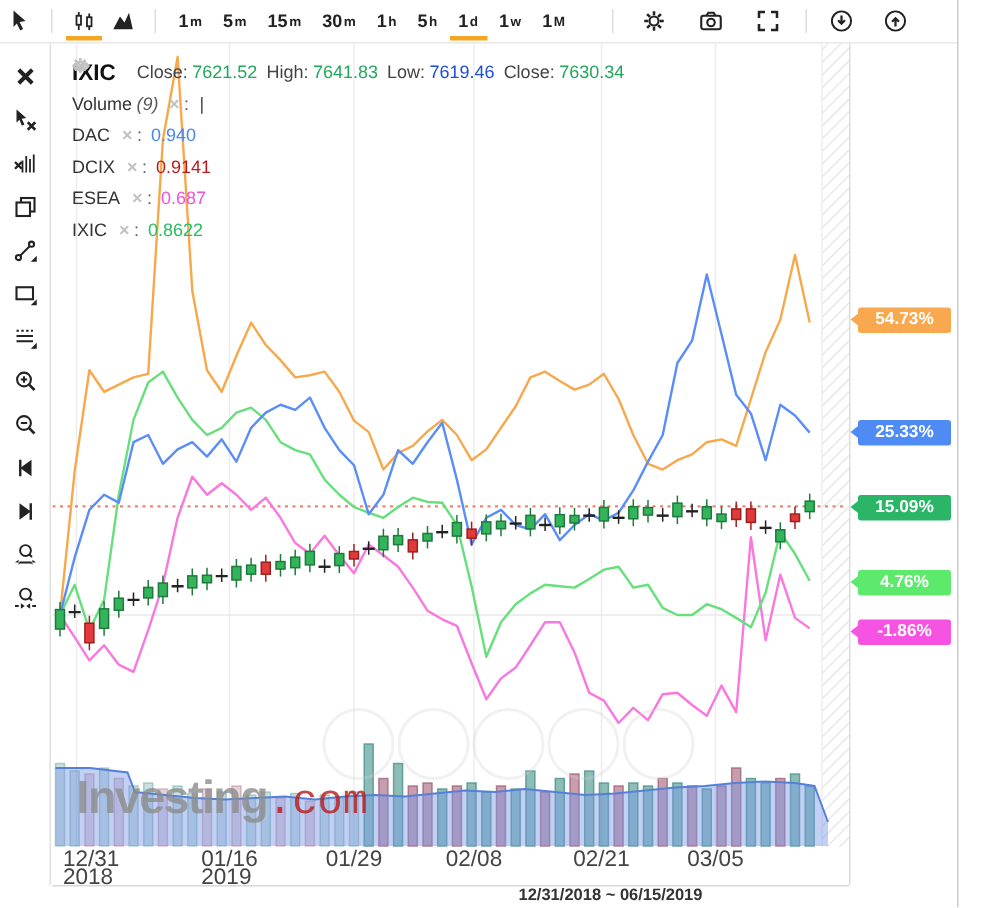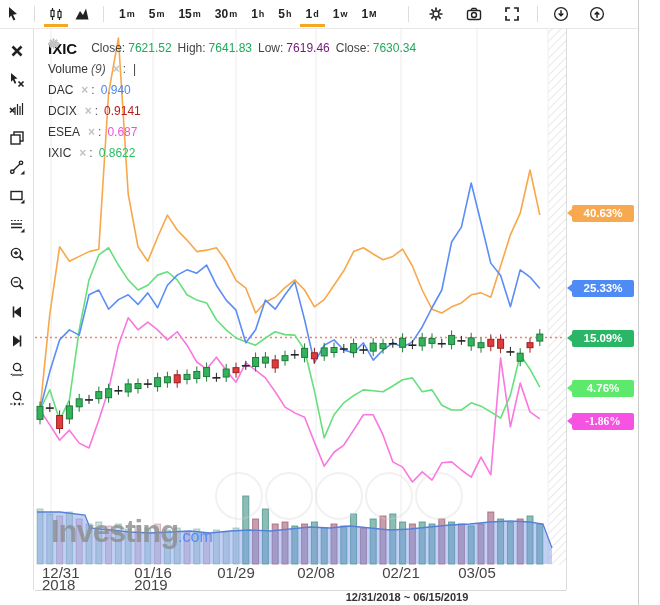--- a/index.html
+++ b/index.html
@@ -34,21 +34,21 @@
   .lg-paren{font-style:italic;color:#555;margin-right:2px;}
   .lg-ic{display:inline-flex;margin:0 1px;pointer-events:auto;cursor:pointer;opacity:.85;}
   .lg-x{color:#c2c2c2;font-weight:bold;font-size:12px;margin:0 1px;pointer-events:auto;cursor:pointer;}
   .lg-colon{color:#555;margin:0 3px 0 2px;}
   .lg-lab{color:#444;margin-left:6px;}
   .lg-val{margin-left:3px;}
   .lg-tail{color:#444;margin-left:4px;}
   
   #watermark{position:absolute;left:16px;top:486px;z-index:5;opacity:.8;pointer-events:none;
              font-weight:bold;color:#8d8d8d;font-size:31px;letter-spacing:-1px;}
-  #watermark .wm2{color:#3b82f6;font-weight:normal;font-size:16px;letter-spacing:0;}
+  #watermark .wm2{color:#b91c1c;font-weight:normal;font-size:28px;letter-spacing:0;font-family:Liberation Mono, monospace;}
   .wm-circle{position:absolute;top:472px;width:44px;height:44px;border:2px solid #cfcfcf;
              border-radius:50%;opacity:.3;z-index:4;pointer-events:none;}
   
   #yaxis{position:absolute;left:566px;top:28px;width:72px;height:562px;background:#fff;
          border-left:1px solid #dcdcdc;z-index:20;}
   .ptag{position:absolute;left:5px;width:62px;height:17px;border-radius:2px;
         color:#fff;font-size:11.5px;font-weight:bold;text-align:center;line-height:17px;
         background:var(--c);}
   .ptag::before{content:"";position:absolute;left:-5px;top:4px;
         border-top:4.5px solid transparent;border-bottom:4.5px solid transparent;
@@ -416,21 +416,21 @@
             <svg width="12" height="12" viewBox="0 0 12 12">
               <path d="M1 6c2.2-3.4 7.8-3.4 10 0-2.2 3.4-7.8 3.4-10 0z" fill="none" stroke="#c2c2c2" stroke-width="1.1"></path>
               <circle cx="6" cy="6" r="1.4" fill="#c2c2c2"></circle>
             </svg>
           </span><span class="lg-ic">
             <svg width="11" height="11" viewBox="0 0 16 16">
               <circle cx="8" cy="8" r="3" fill="none" stroke="#c2c2c2" stroke-width="1.8"></circle>
               <path d="M8 1v3M8 12v3M1 8h3M12 8h3M3 3l2.1 2.1M10.9 10.9L13 13M13 3l-2.1 2.1M5.1 10.9L3 13" stroke="#c2c2c2" stroke-width="1.9"></path>
             </svg>
           </span></span>
-      <span id="ohlc"><span class="lg-lab">Close:</span><span class="lg-val" style="color:#21A85C">7621.52</span><span class="lg-lab">High:</span><span class="lg-val" style="color:#21A85C">7641.83</span><span class="lg-lab">Low:</span><span class="lg-val" style="color:#701a75">7619.46</span><span class="lg-lab">Close:</span><span class="lg-val" style="color:#21A85C">7630.34</span></span>
+      <span id="ohlc"><span class="lg-lab">Close:</span><span class="lg-val" style="color:#21A85C">7621.52</span><span class="lg-lab">High:</span><span class="lg-val" style="color:#21A85C">7641.83</span><span class="lg-lab">Low:</span><span class="lg-val" style="color:#1d4ed8">7619.46</span><span class="lg-lab">Close:</span><span class="lg-val" style="color:#21A85C">7630.34</span></span>
     </div>
     <div id="lgrows">
         <div class="lg-row">
           <span class="lg-name">Volume</span>
           <span class="lg-paren">(9)</span>
           <span class="lg-ic">
             <svg width="12" height="12" viewBox="0 0 12 12">
               <path d="M1 6c2.2-3.4 7.8-3.4 10 0-2.2 3.4-7.8 3.4-10 0z" fill="none" stroke="#c2c2c2" stroke-width="1.1"></path>
               <circle cx="6" cy="6" r="1.4" fill="#c2c2c2"></circle>
             </svg>
@@ -521,26 +521,26 @@
   </div>
   <div id="watermark"><span>Investing</span><span class="wm2">.com</span></div>
 </div>
 <div class="wm-circle" style="left:215px"></div>
 <div class="wm-circle" style="left:265px"></div>
 <div class="wm-circle" style="left:315px"></div>
 <div class="wm-circle" style="left:365px"></div>
 <div class="wm-circle" style="left:415px"></div>
 
 <div id="yaxis">
-    <div class="ptag" style="--c: #F8A94F; top: 176.5px;">40.63%</div>
+    <div class="ptag" style="--c: #F8A94F; top: 176.5px;">54.73%</div>
     <div class="ptag" style="--c: #4E8BF5; top: 251.5px;">25.33%</div>
     <div class="ptag" style="--c: #2BB566; top: 301.5px;">15.09%</div>
     <div class="ptag" style="--c: #5CE96C; top: 351.5px;">4.76%</div>
     <div class="pplain" style="top: 388px;">0.00%</div>
-    <div class="ptag" style="--c: #F653E2; top: 384.5px; font-family: Liberation Serif, serif;">-1.86%</div>
+    <div class="ptag" style="--c: #F653E2; top: 384.5px;">-1.86%</div>
   </div>
 <div id="xaxis">
     <div class="xtick first" style="left: 7px;">12/31<br>2018</div>
     <div class="xtick" style="left: 118px;">01/16<br>2019</div>
     <div class="xtick" style="left: 201px;">01/29</div>
     <div class="xtick" style="left: 281px;">02/08</div>
     <div class="xtick" style="left: 366px;">02/21</div>
     <div class="xtick" style="left: 442px;">03/05</div>
   </div>
 <div id="range-label">12/31/2018 ~ 06/15/2019</div>

